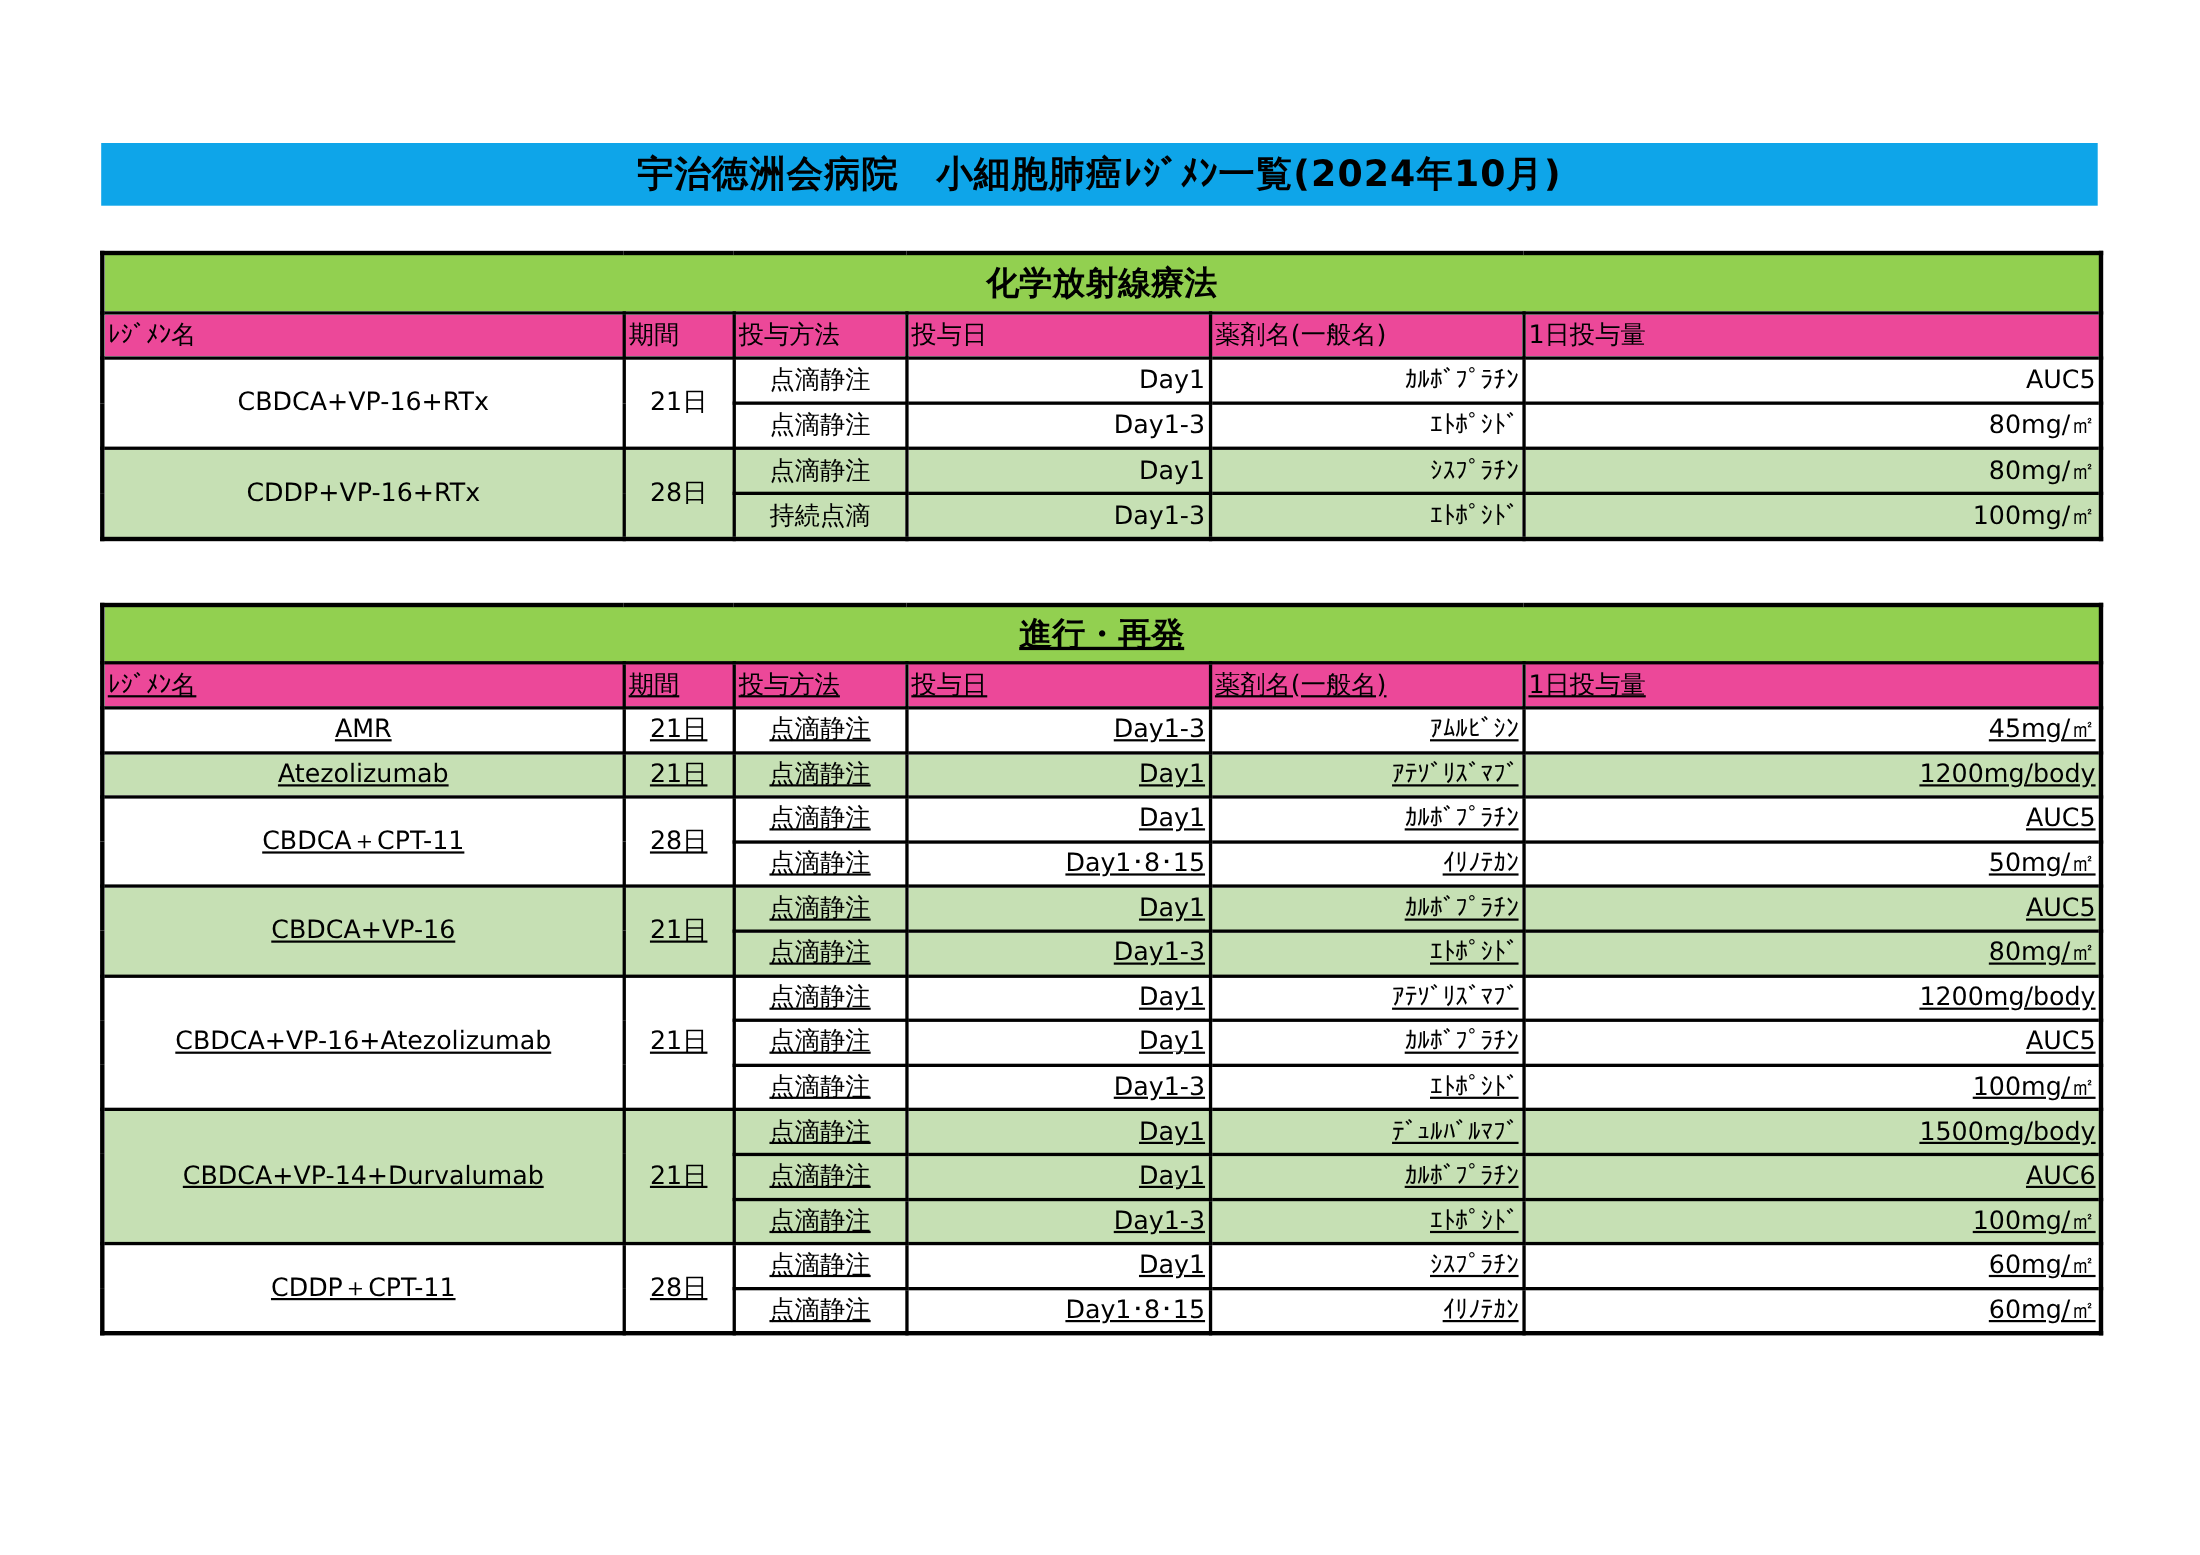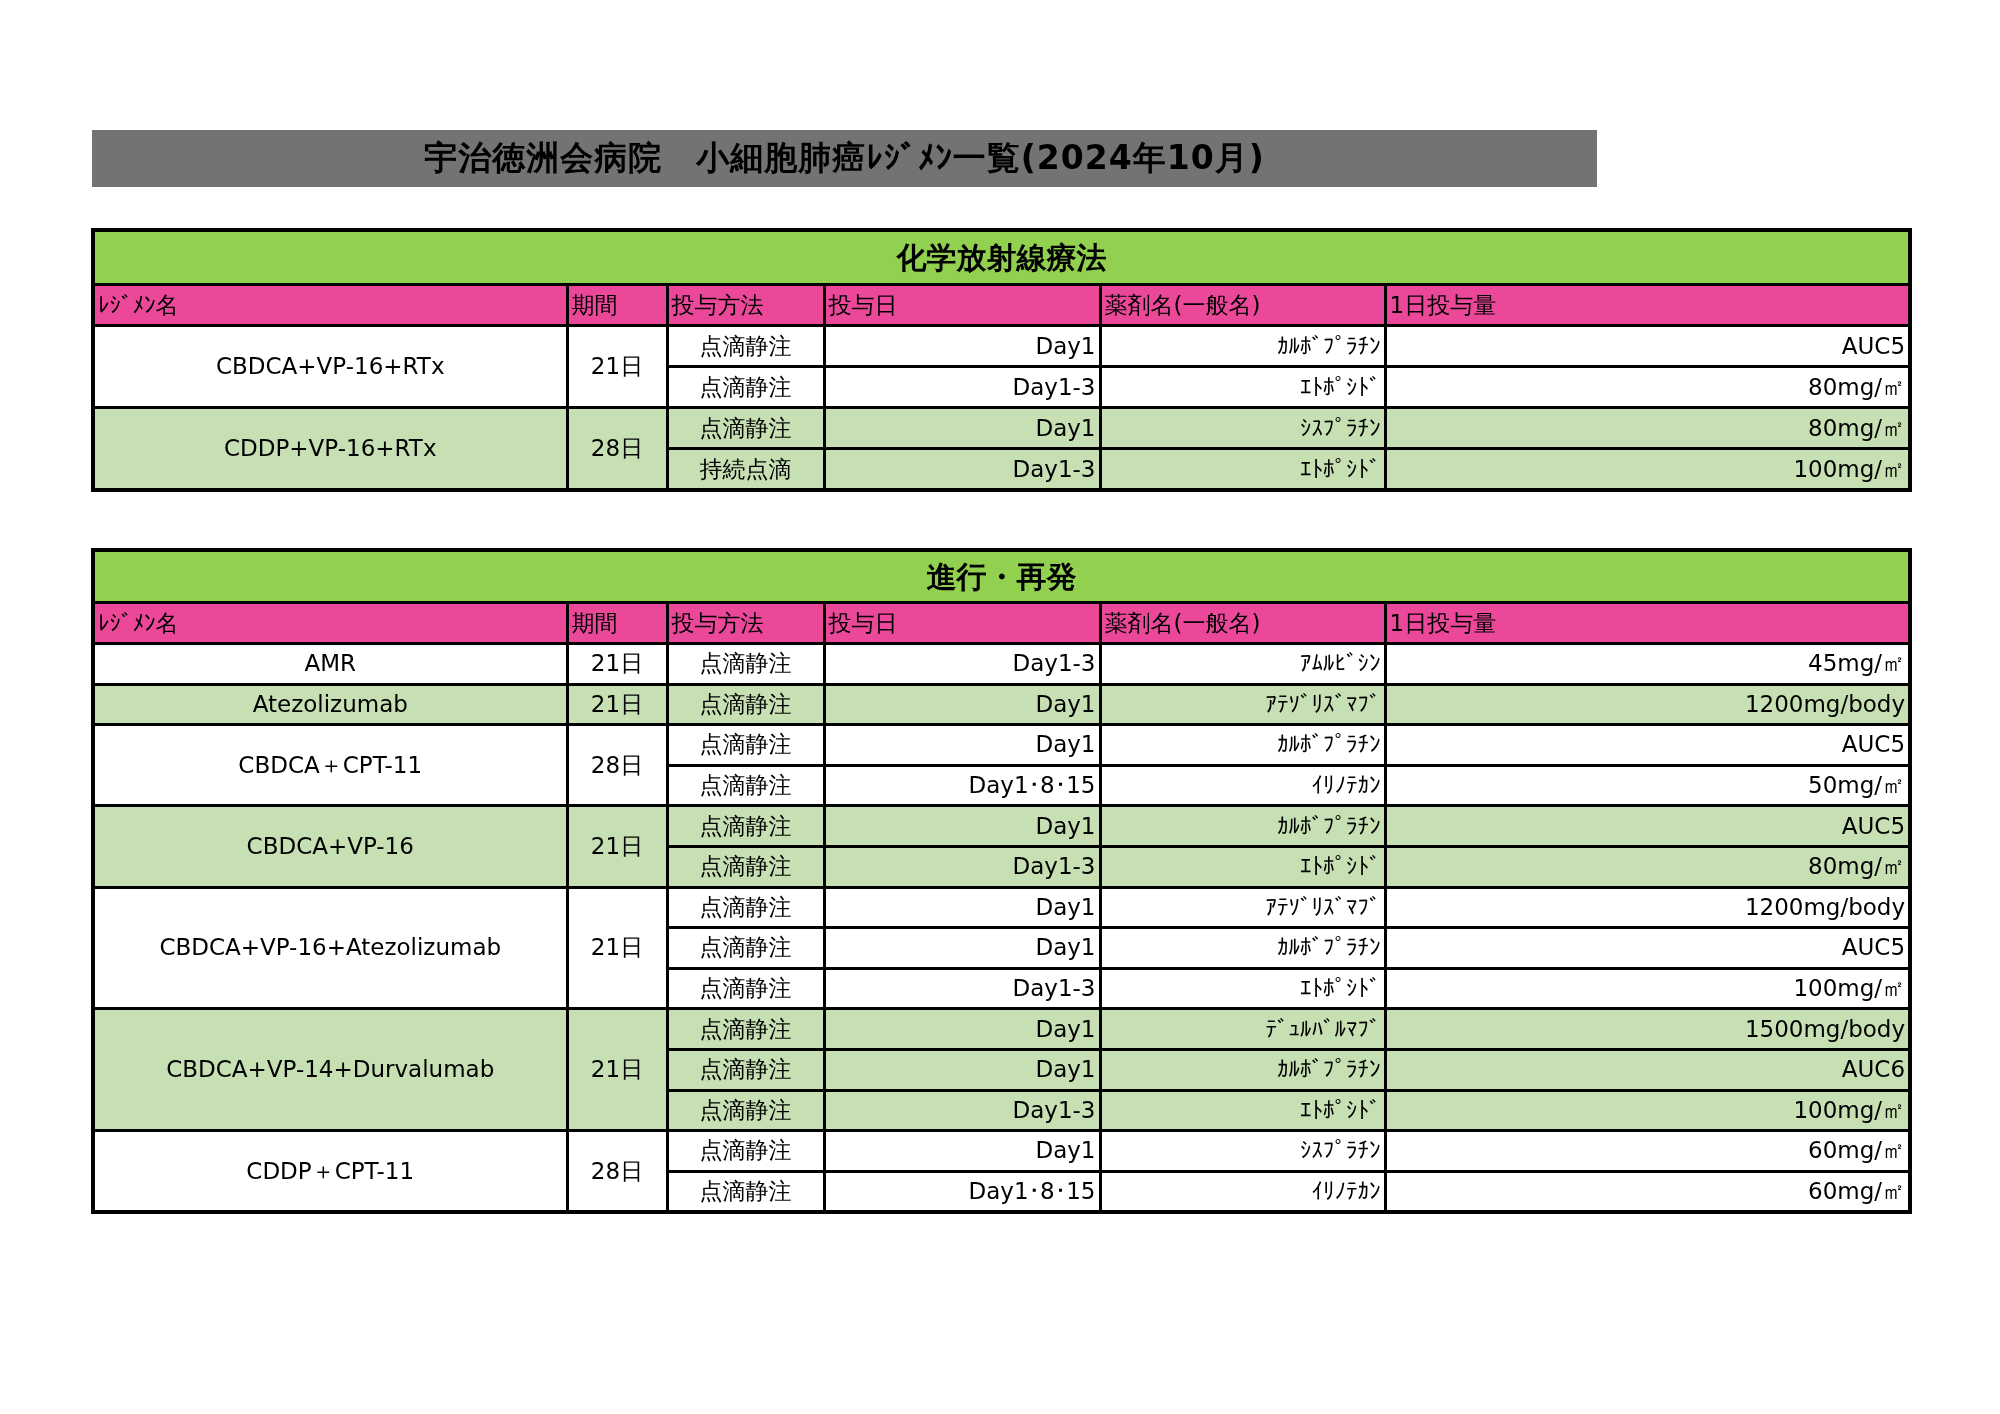--- a/index.html
+++ b/index.html
@@ -1,22 +1,22 @@
 <!DOCTYPE html>
 <html><head>
 <meta charset="utf-8">
 <style>
   html, body { margin: 0; padding: 0; background: #ffffff; }
   body {
     width: 2000px; height: 1414px; position: relative; overflow: hidden;
     font-family: "DejaVu Sans", "Liberation Sans", sans-serif; color: #000;
   }
   .title-bar {
-    position: absolute; left: 92px; top: 130px; width: 1505px; height: 57px;
-    background: #737373; display: flex; align-items: center; justify-content: center;
+    position: absolute; left: 92px; top: 130px; width: 1815px; height: 57px;
+    background: #0ea5e9; display: flex; align-items: center; justify-content: center;
     font-weight: bold; font-size: 33px; letter-spacing: 1px;
   }
   .regimen-table {
     position: absolute; left: 91px; width: 1817px;
     border-collapse: collapse; table-layout: fixed;
     border: 4px solid #000;
     padding-left: 36px;
   }
   .regimen-table td, .regimen-table th {
     border: 3px solid #000; padding: 0 3px; font-size: 23px; font-weight: normal;
@@ -24,21 +24,21 @@
   }
   .regimen-table .section-header th {
     background: #92D050; font-size: 30px; font-weight: bold; text-align: center;
   }
   .regimen-table .col-header th { background: #ec4899; text-align: left; }
   .regimen-table td.c { text-align: center; }
   .regimen-table td.l { text-align: right; }
   .regimen-table tr.alt td { background: #C6E0B4; }
   .regimen-table tr.plain td { background: #ffffff; }
   #table-chemoradiation { top: 228px; }
-  #table-advanced { top: 548px; }
+  #table-advanced { top: 548px; text-decoration: underline; }
   #table-chemoradiation .section-header th { height: 51px; }
   #table-chemoradiation .col-header th { height: 38px; }
   #table-chemoradiation tr.data td { height: 38px; }
   #table-advanced .section-header th { height: 49px; }
   #table-advanced .col-header th { height: 38px; }
   #table-advanced tr.data td { height: 37.6px; }
 </style>
 </head>
 <body>
 

